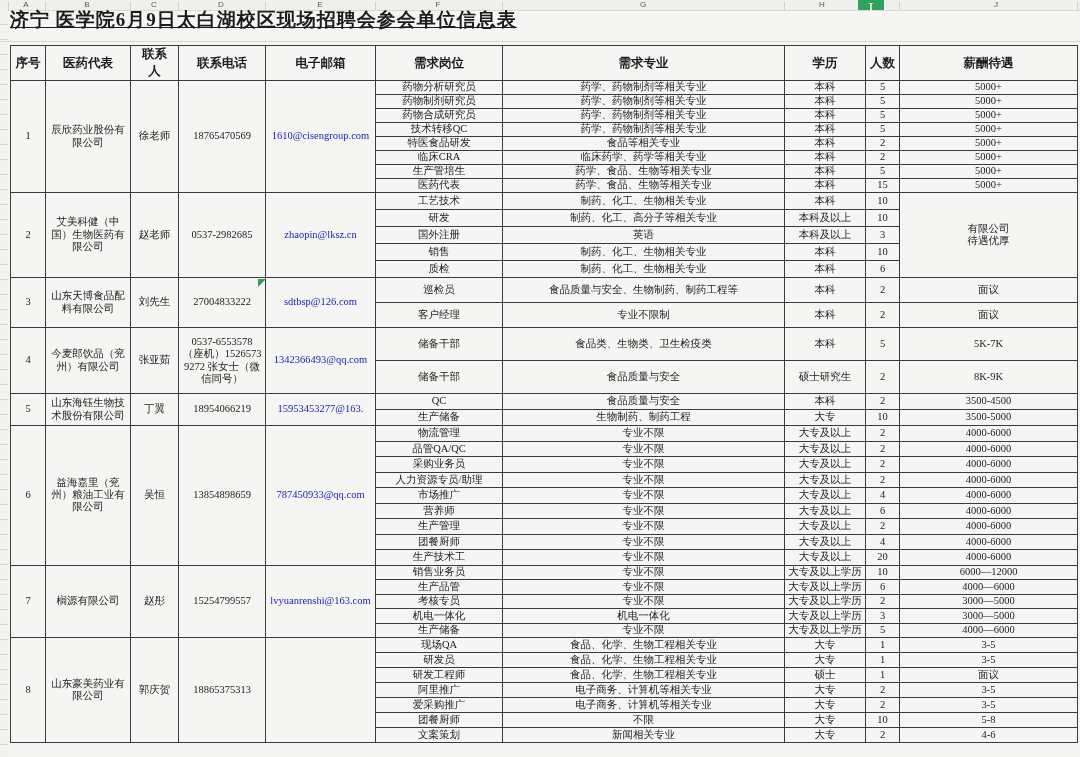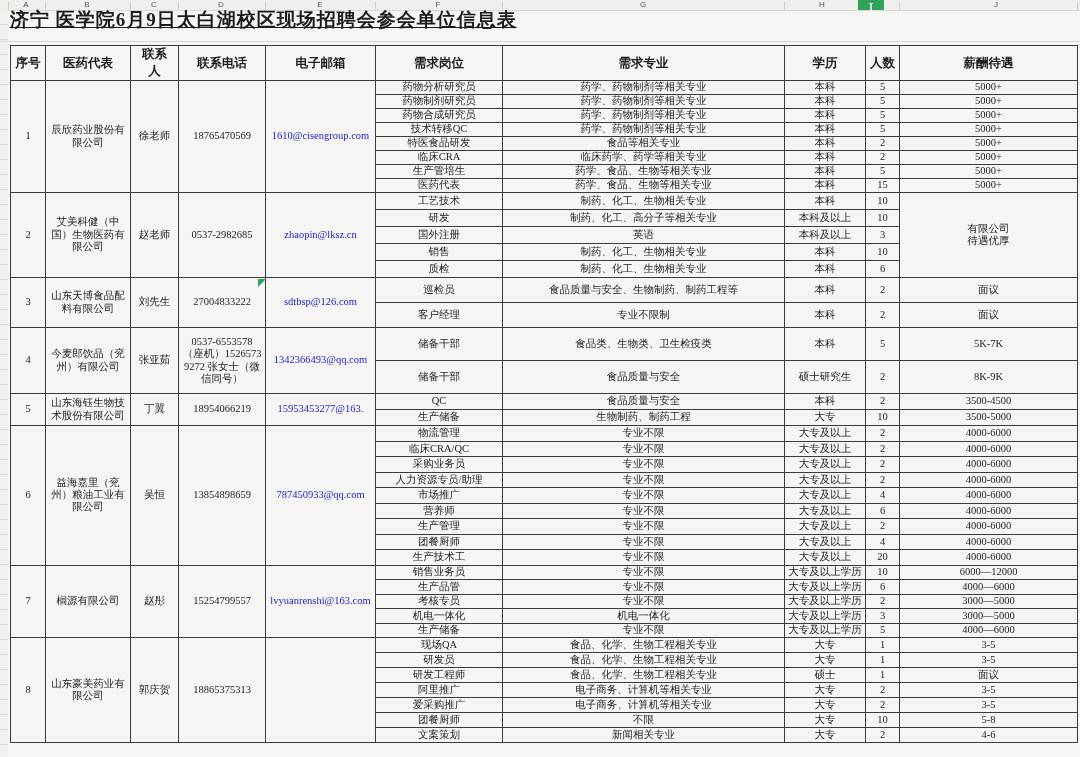--- a/index.html
+++ b/index.html
@@ -268,21 +268,21 @@
         <td rowspan="9">吴恒</td>
         <td rowspan="9" class="phone">13854898659</td>
         <td rowspan="9" class="email"><span>787450933@qq.com</span></td>
         <td>物流管理</td>
         <td>专业不限</td>
         <td>大专及以上</td>
         <td>2</td>
         <td>4000-6000</td>
       </tr>
       <tr class="rh6">
-        <td>临床CRA/QC</td>
+        <td>品管QA/QC</td>
         <td>专业不限</td>
         <td>大专及以上</td>
         <td>2</td>
         <td>4000-6000</td>
       </tr>
       <tr class="rh6">
         <td>采购业务员</td>
         <td>专业不限</td>
         <td>大专及以上</td>
         <td>2</td>

